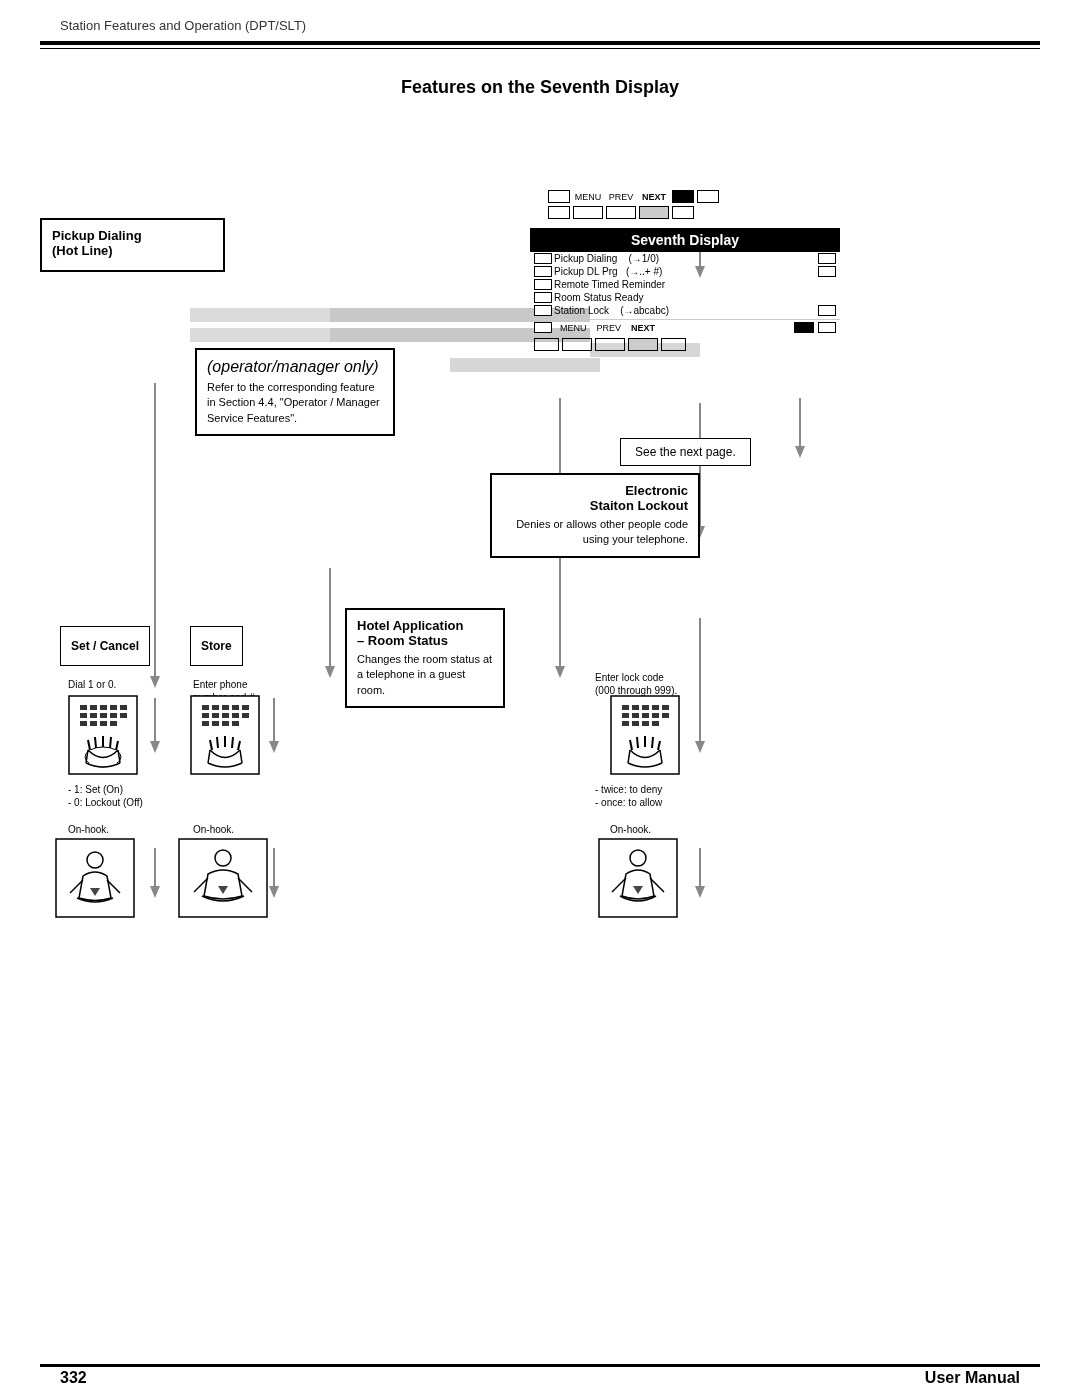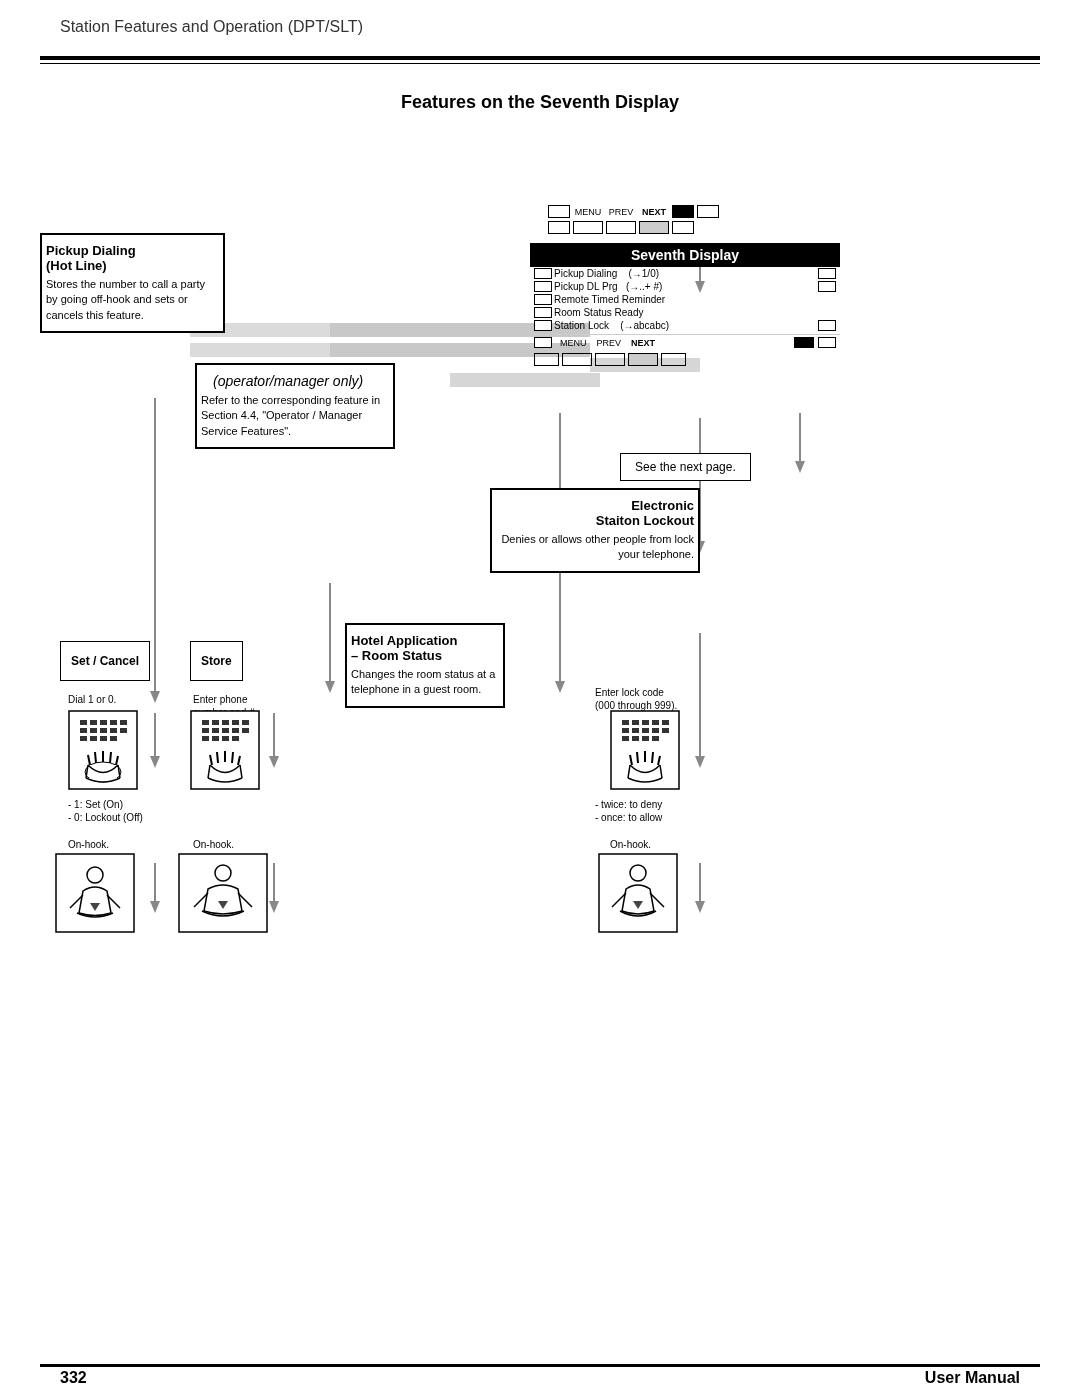--- a/index.html
+++ b/index.html
@@ -7,22 +7,22 @@
       width: 1080px;
       min-height: 1397px;
       background: #fff;
       font-family: Arial, Helvetica, sans-serif;
       font-size: 13px;
       color: #000;
       position: relative;
     }
 
     .page-header {
-      padding: 18px 60px 20px 60px;
-      font-size: 16px;
+      padding: 18px 60px 8px 60px;
+      font-size: 13px;
       color: #333;
     }
 
     .header-rule-thick {
       height: 4px;
       background: #000;
       margin: 0 40px;
     }
     .header-rule-thin {
       height: 1px;
@@ -91,32 +91,31 @@
       font-weight: bold;
       display: flex;
       align-items: center;
       justify-content: center;
     }
 
     
     .feature-box {
       border: 2px solid #000;
       background: #fff;
-      padding: 8px 4px;
+      padding: 8px 10px;
       position: absolute;
     }
     .feature-box-title {
       font-weight: bold;
       font-size: 13px;
       margin-bottom: 4px;
     }
     .feature-box-note {
-      font-size: 14px;
+      font-size: 16px;
       font-style: italic;
-      margin-left: 12px;
     }
     .feature-box-text {
       font-size: 11px;
       margin-top: 4px;
       line-height: 1.4;
     }
 
     
     .action-btn-box {
       border: 1px solid #000;
@@ -281,34 +280,33 @@
 
   <div class="abs next-page-box" style="left:620px;top:310px;">
     <span>See the next page.</span>
   </div>
 
   <div class="abs feature-box" style="left:40px;top:90px;width:185px;">
     <div class="feature-box-title">
       <span>Pickup Dialing</span><br>
       <span>(Hot Line)</span>
     </div>
-    <div class="feature-box-text">Stores the number to call a party by going off-hook and sets or cancels this feature.</div>
   </div>
 
   <div class="abs feature-box" style="left:195px;top:220px;width:200px;">
     <div class="feature-box-note">(operator/manager only)</div>
     <div class="feature-box-text">Refer to the corresponding feature in Section 4.4, "Operator / Manager Service Features".</div>
   </div>
 
   <div class="abs feature-box" style="left:490px;top:345px;width:210px;text-align:right;">
     <div class="feature-box-title">
       <span>Electronic</span><br>
       <span>Staiton Lockout</span>
     </div>
-    <div class="feature-box-text">Denies or allows other people from lock your telephone.</div>
+    <div class="feature-box-text">Denies or allows other people code using your telephone.</div>
   </div>
 
   <div class="abs feature-box" style="left:345px;top:480px;width:160px;">
     <div class="feature-box-title">
       <span>Hotel Application</span><br>
       <span>– Room Status</span>
     </div>
     <div class="feature-box-text">Changes the room status at a telephone in a guest room.</div>
   </div>
 

